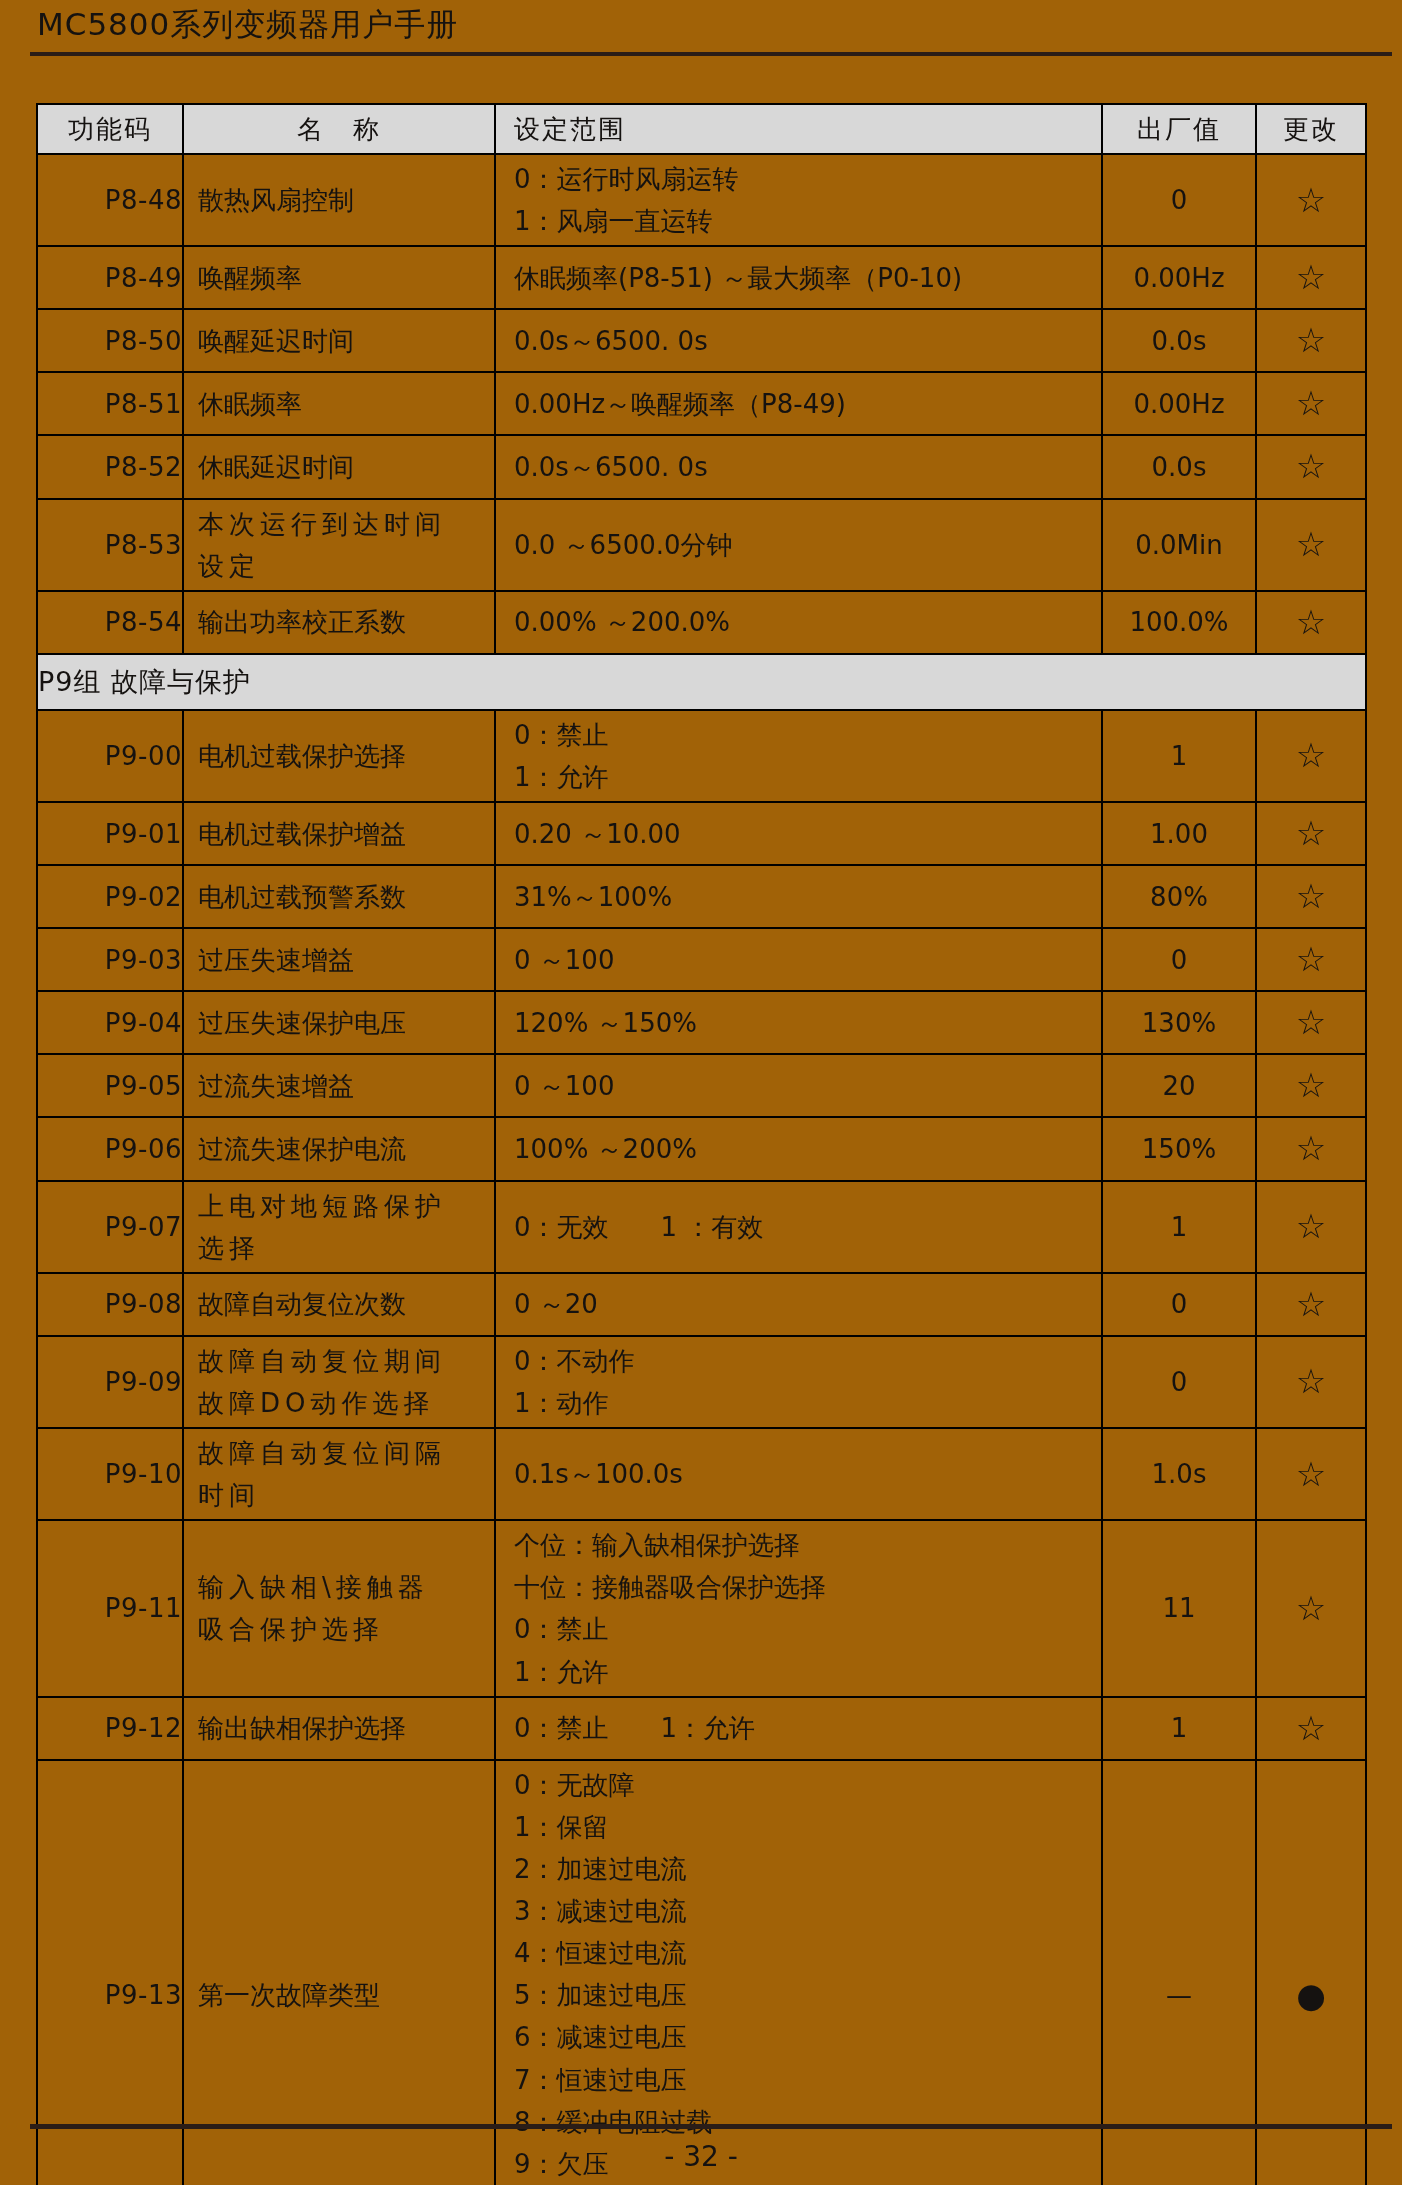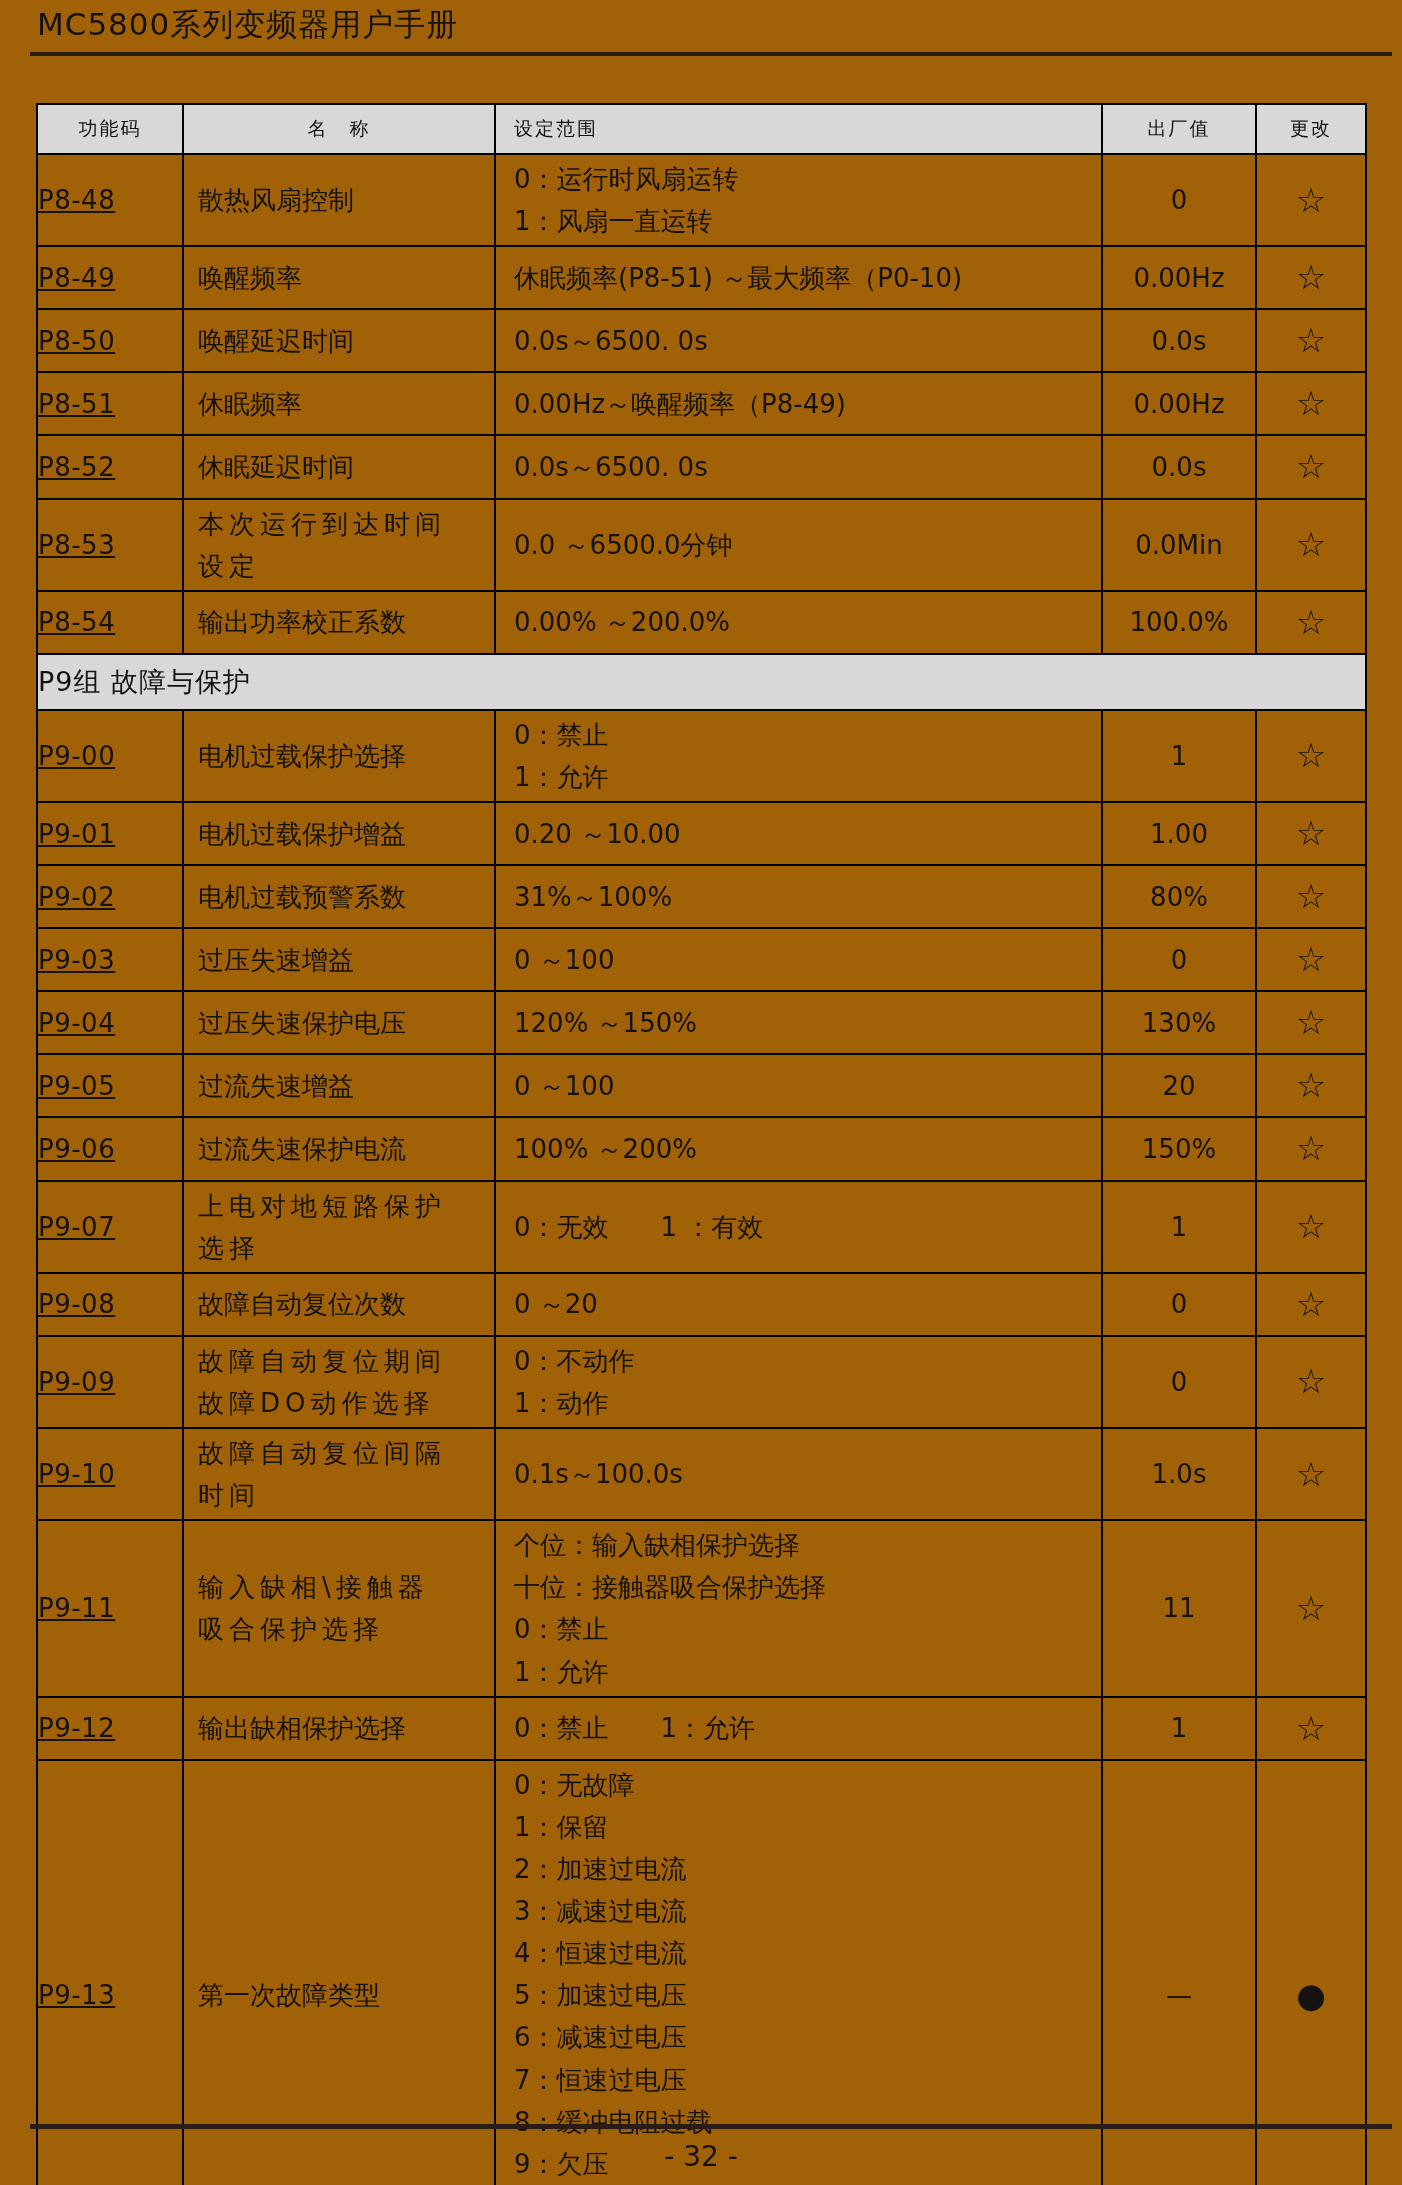--- a/index.html
+++ b/index.html
@@ -47,40 +47,39 @@
   .param-table col.c-default { width: 154px; }
   .param-table col.c-change  { width: 110px; }
 
   .param-table th,
   .param-table td {
     border: 2px solid #000;
     font-weight: 400;
   }
   .param-table th {
     background: #d8d8d8;
-    font-size: 19px;
+    font-size: 26px;
     height: 46px;
     text-align: center;
     letter-spacing: 2px;
     margin-left: 16px;
   }
   .param-table th.h-range {
     text-align: left;
     padding-left: 18px;
   }
   .param-table td {
     font-size: 26px;
     line-height: 1.62;
     vertical-align: middle;
     padding: 3px 0;
   }
   td.code {
-    text-align: left;
+    text-align: right;
     letter-spacing: 0.5px;
-    text-decoration: underline;
   }
   td.name {
     text-align: left;
     padding: 3px 8px 3px 14px;
     white-space: pre-line;
   }
   td.name.spread {
     letter-spacing: 5px;
   }
   td.range {

